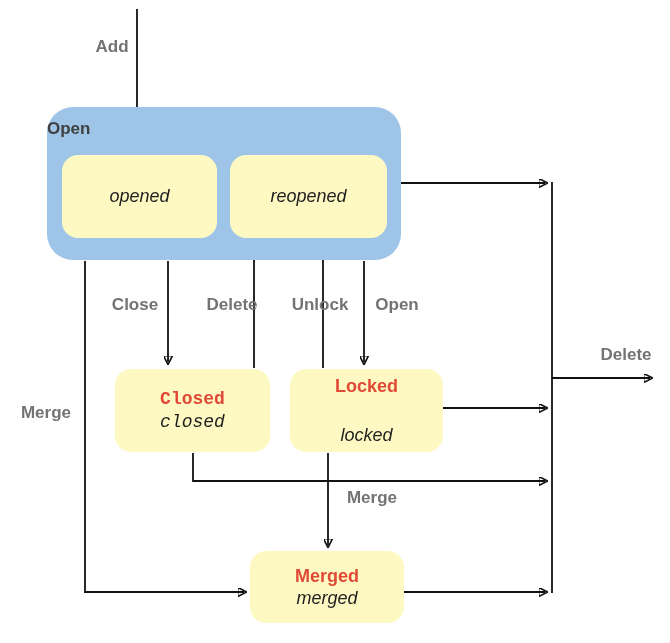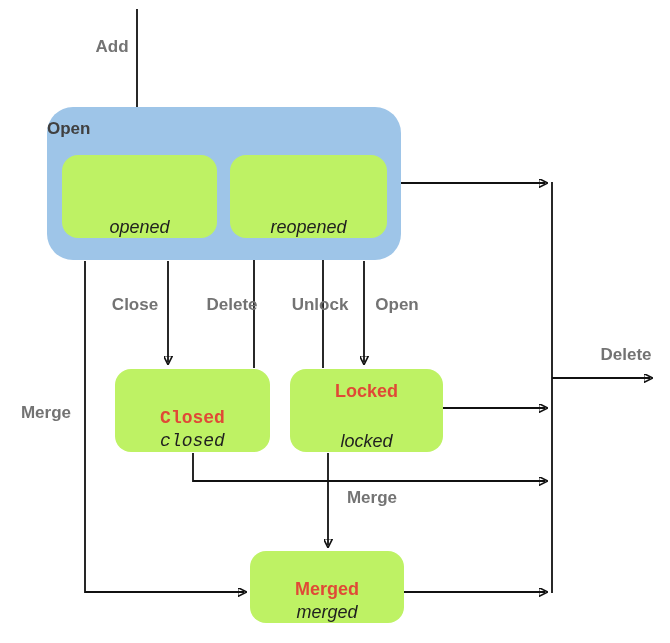--- a/index.html
+++ b/index.html
@@ -36,26 +36,26 @@
     position: absolute;
     top: 12px; left: 0;
     width: 100%;
     text-align: left;
     font-weight: bold;
     font-size: 17px;
     color: #404040;
   }
   .state-box {
     position: absolute;
-    background: #bef264;
+    background: #fef9c3;
     border-radius: 16px;
     display: flex;
     flex-direction: column;
     align-items: center;
-    justify-content: flex-end;
+    justify-content: center;
     line-height: 1.25;
   }
   .state-box .state-title {
     font-weight: bold;
     font-size: 18px;
     color: #e04936;
   }
   .state-box .state-name {
     font-style: italic;
     font-size: 18px;

